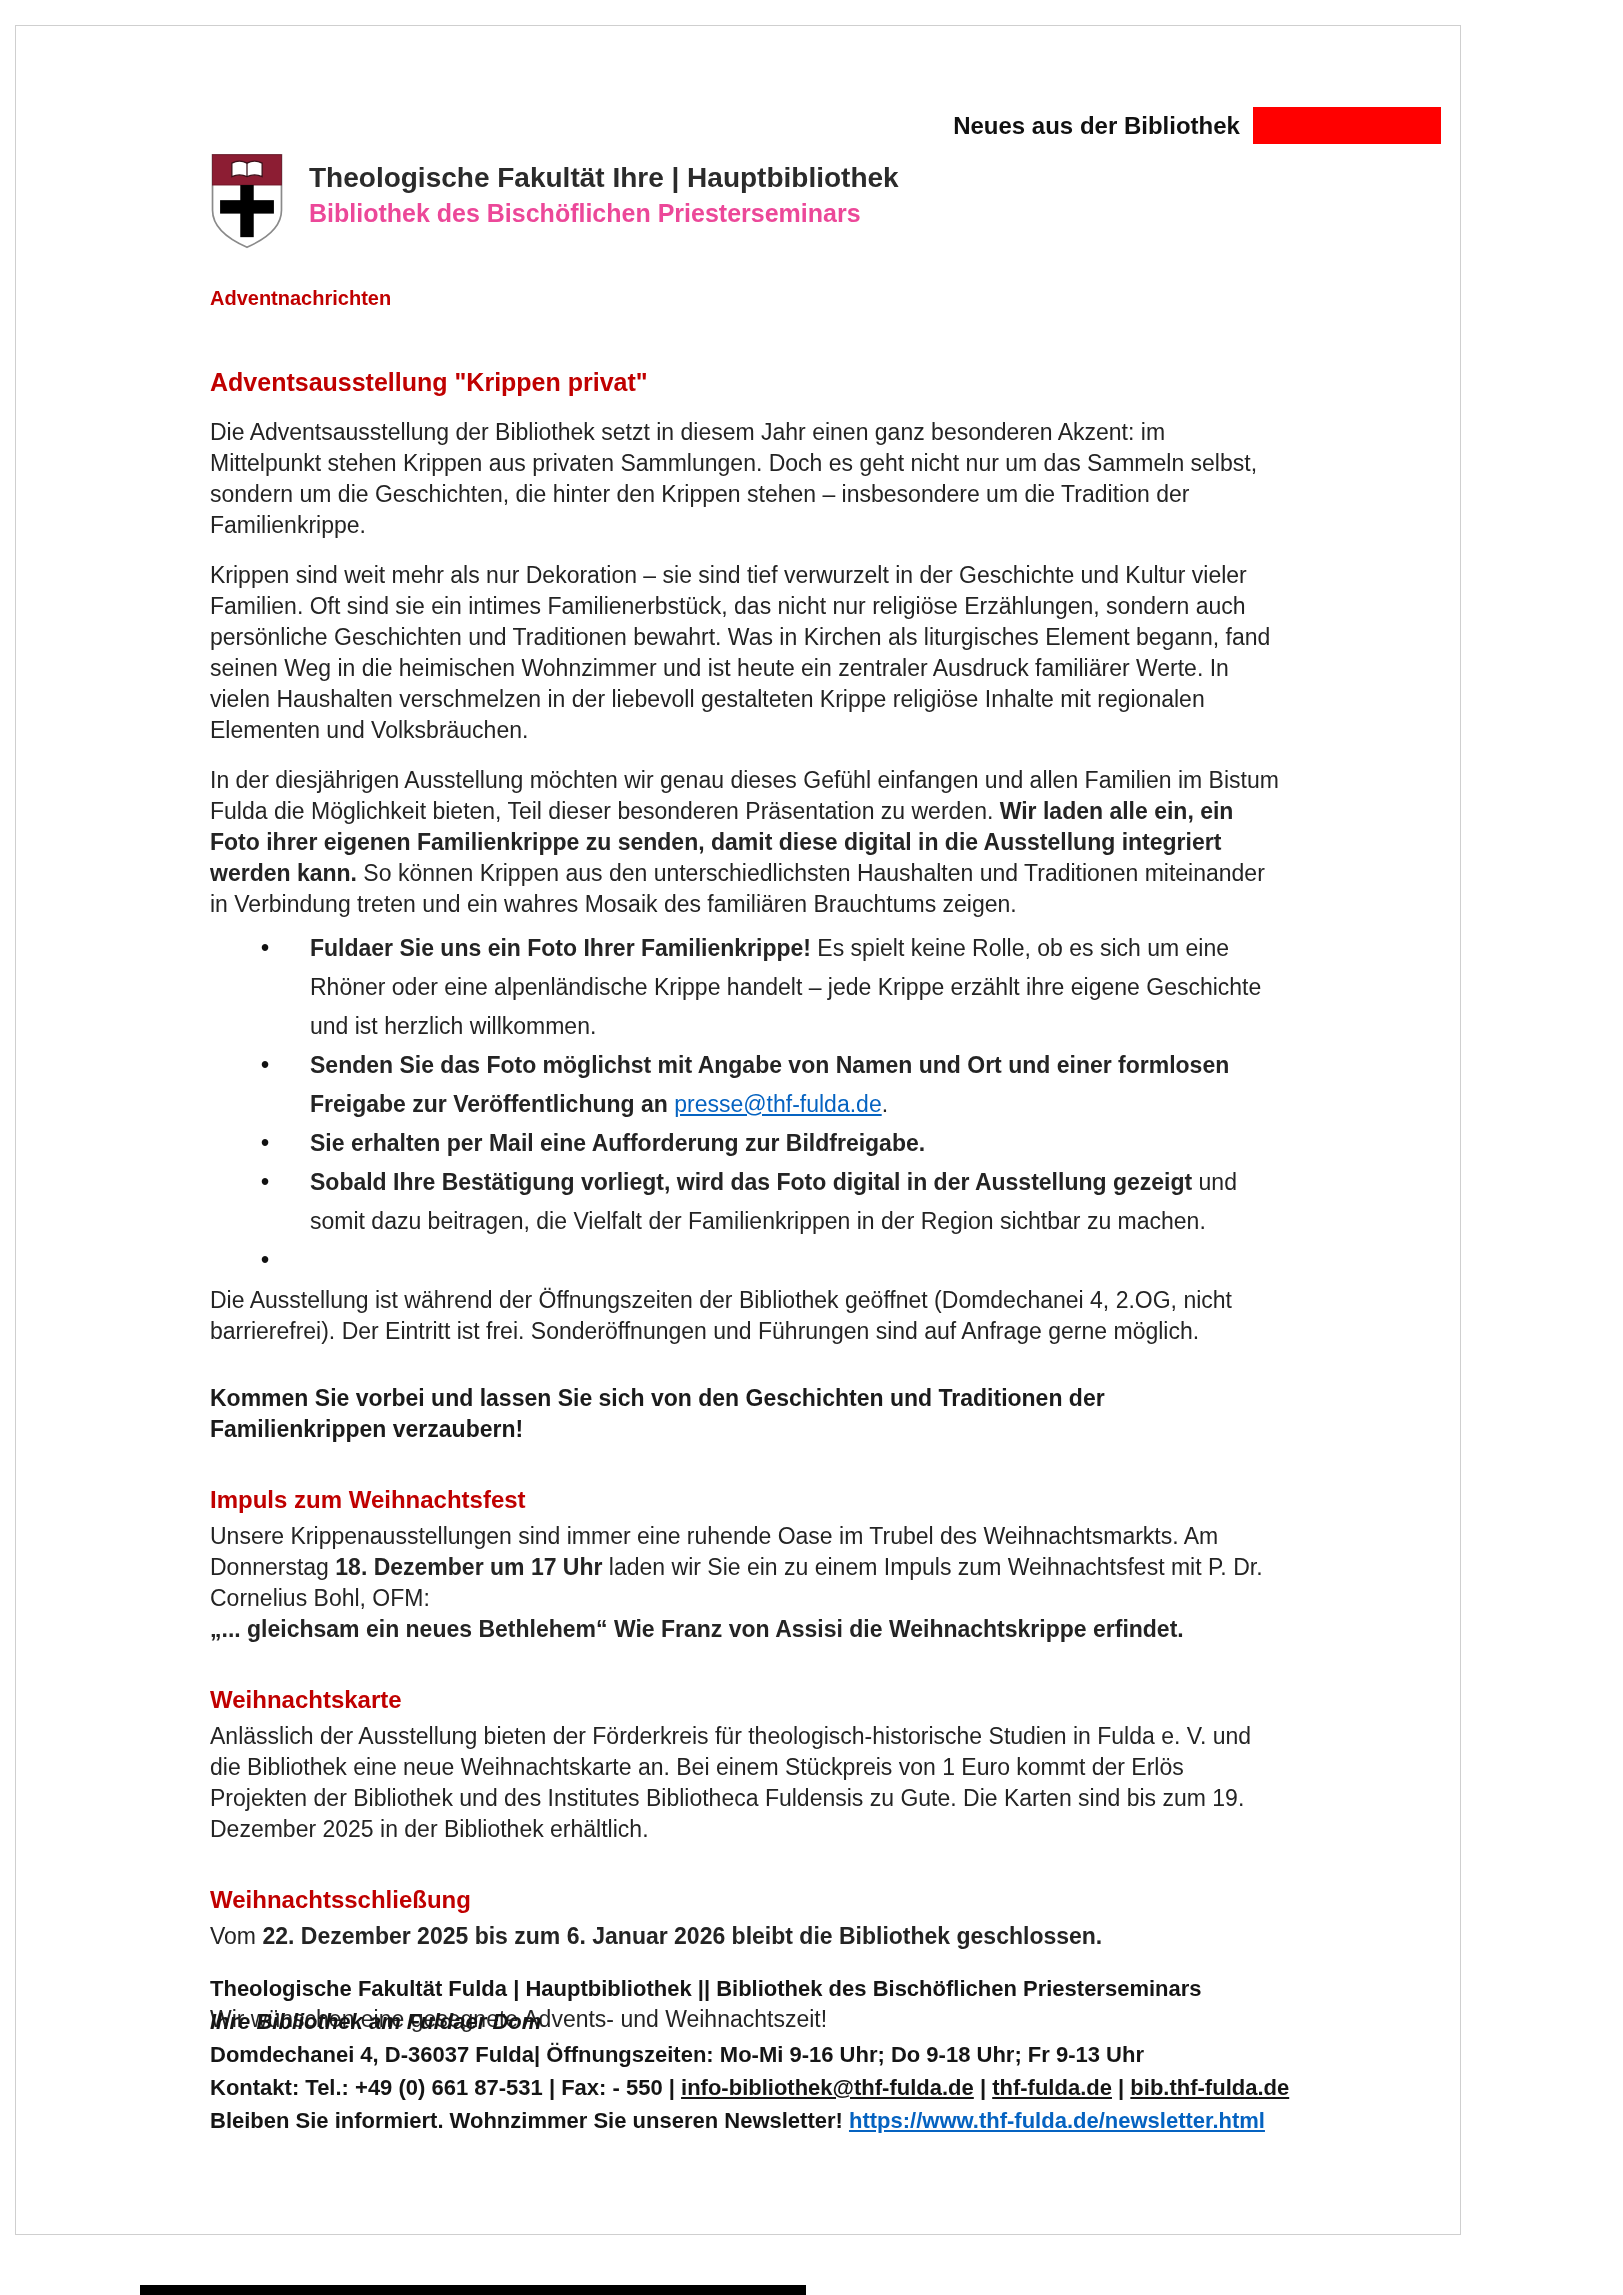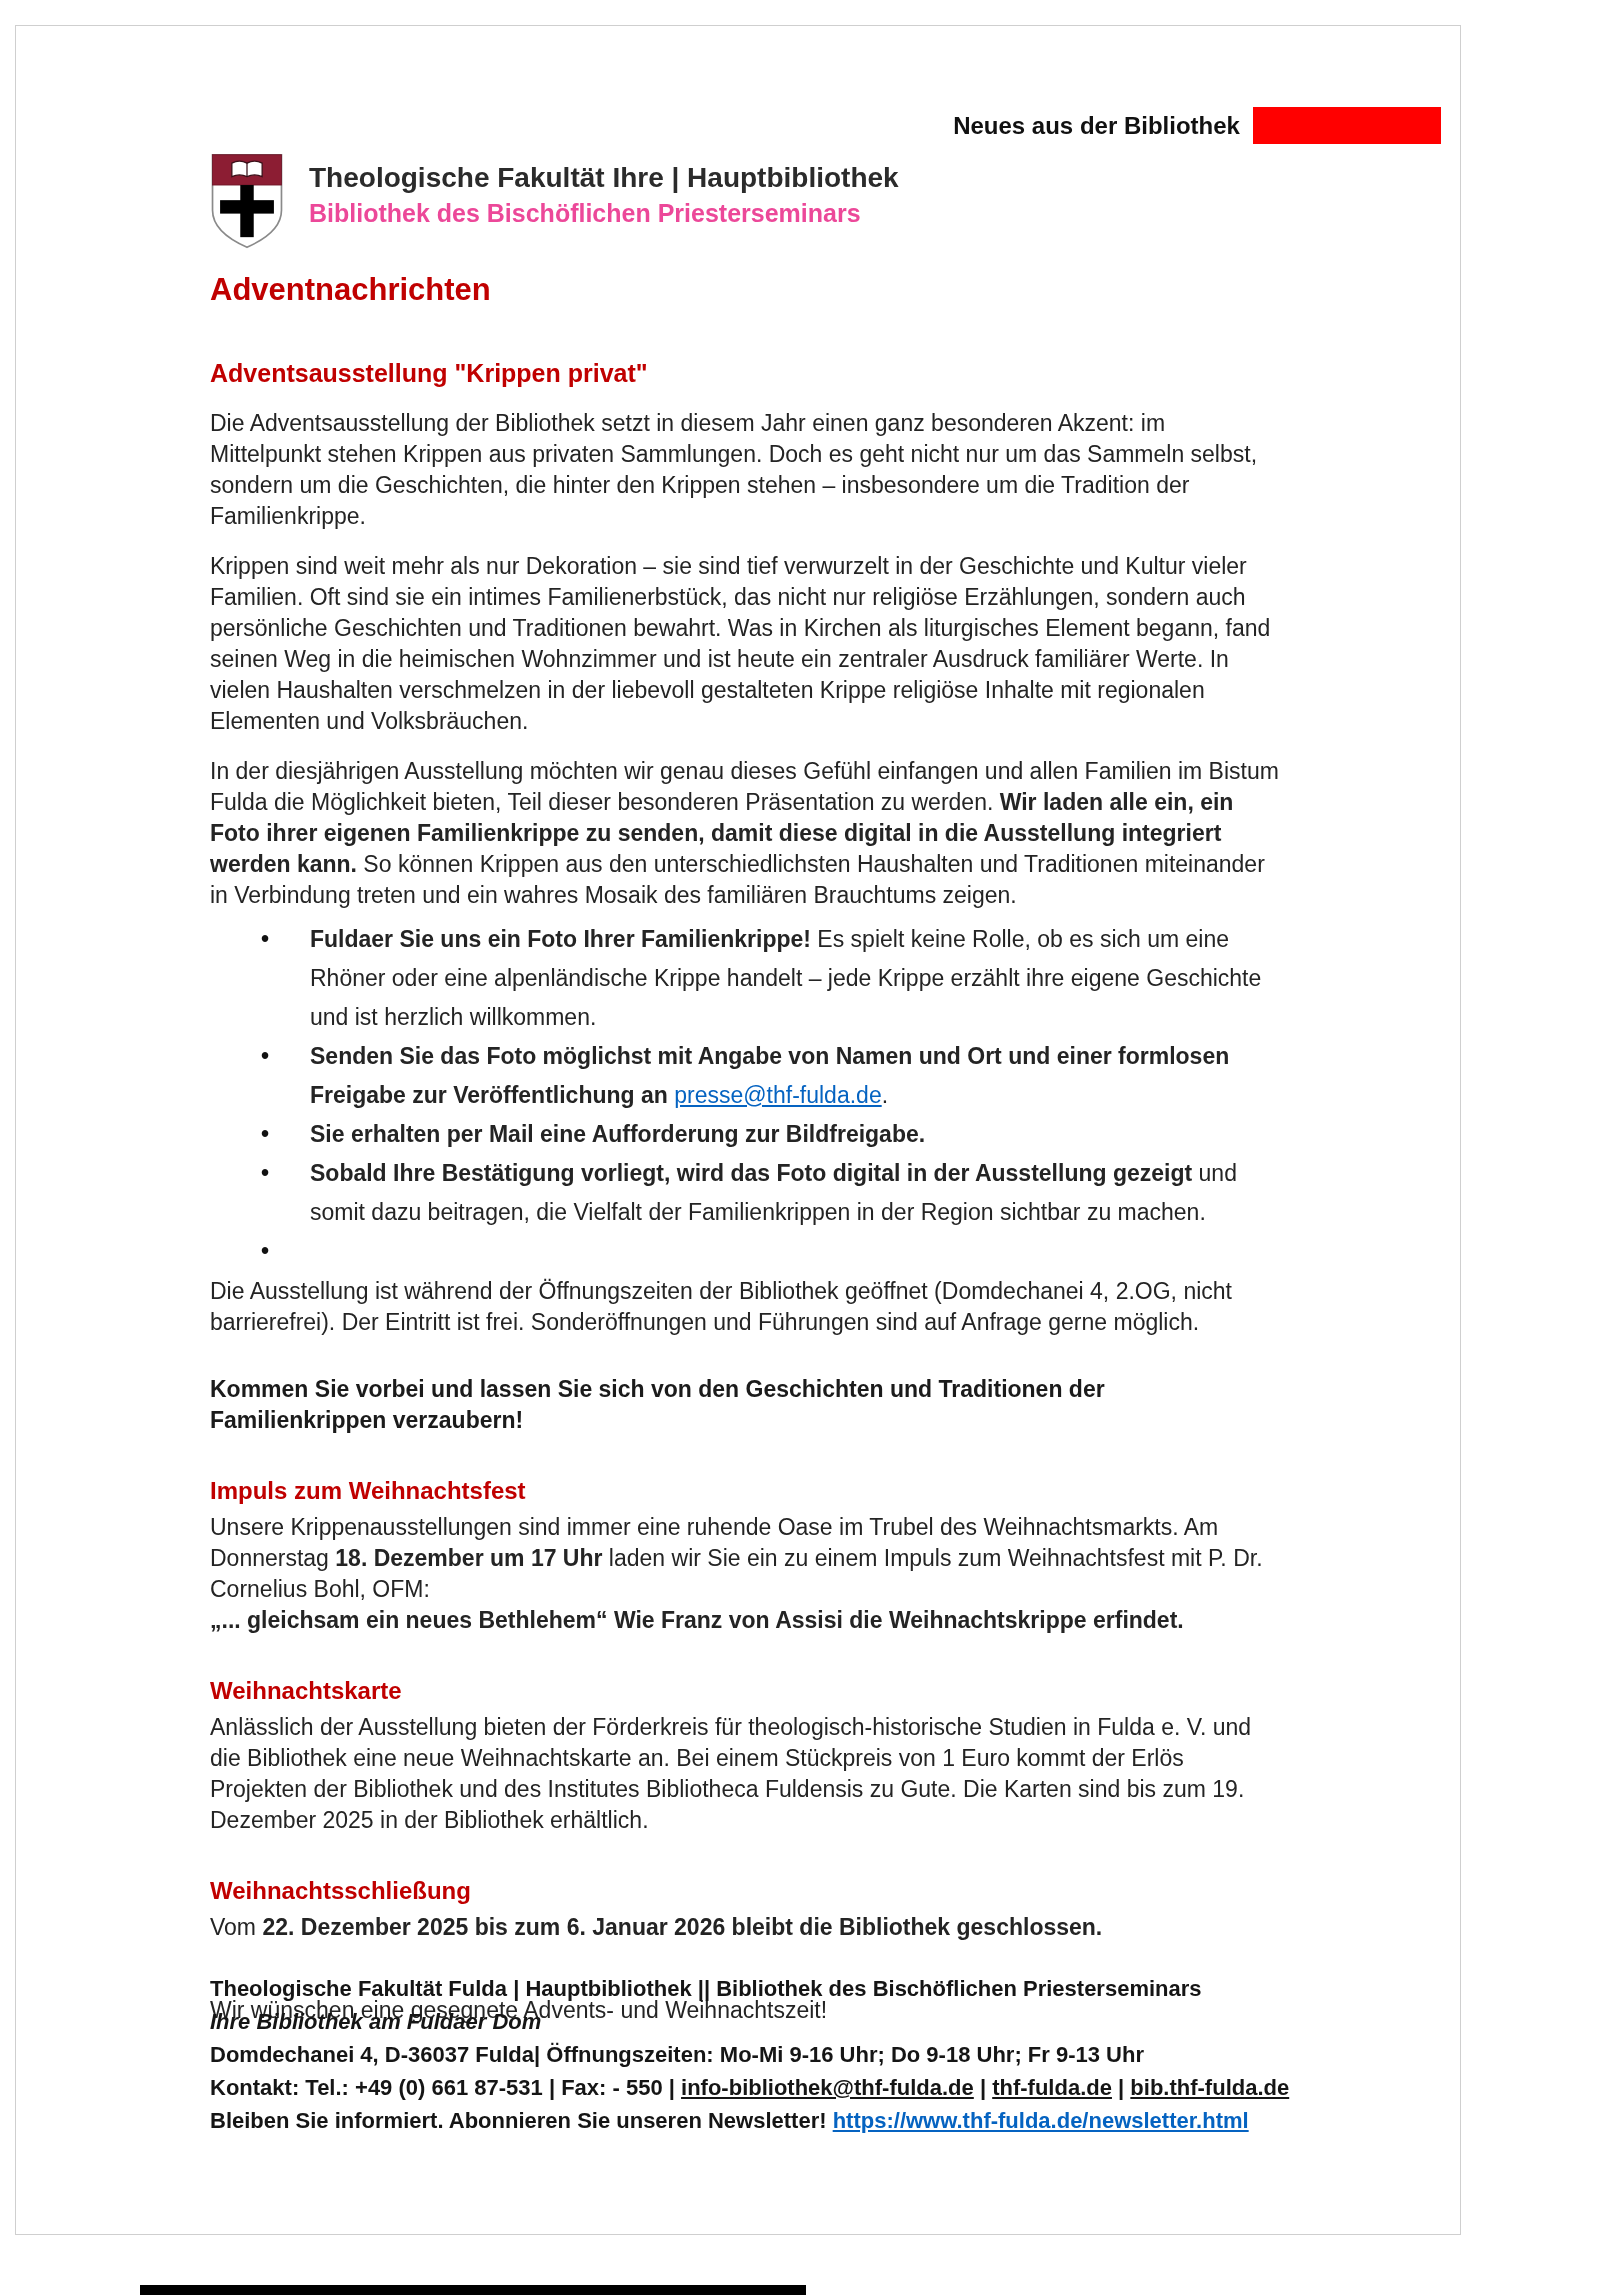--- a/index.html
+++ b/index.html
@@ -16,21 +16,21 @@
     position:absolute;top:81px;right:18.6px;display:flex;align-items:center;gap:13.5px;
   }
   .banner-label{font-size:24px;font-weight:700;color:#111;}
   .banner-box{width:188px;height:37px;background:#ff0000;}
   .content{padding:127px 179px 0 194px;box-sizing:border-box;}
   .header-block{display:flex;align-items:flex-start;gap:25px;}
   .logo{width:74px;height:96px;flex:0 0 auto;}
   .header-text{padding-top:6.8px;}
   .header-title{font-size:28px;font-weight:700;color:#2b2b2b;line-height:36px;}
   .header-subtitle{font-size:25px;font-weight:700;color:#ec4899;line-height:34px;}
-  .doc-title{margin-top:22px;font-size:31px;font-weight:700;color:#c00000;line-height:37px;}
+  .doc-title{margin-top:31px;font-size:20px;font-weight:700;color:#c00000;line-height:37px;}
   .h2{margin-top:49px;font-size:25px;font-weight:700;color:#c00000;line-height:32px;}
   .h3{margin-top:39px;font-size:24px;font-weight:700;color:#c00000;line-height:32px;}
   .p{margin-top:19px;font-size:23px;line-height:31px;color:#242424;max-width:1228px;}
   .p.tight{margin-top:5px;}
   .bold-line{font-weight:700;color:#1b1b1b;}
   .list{margin-top:64px;}
   .list-item{display:flex;font-size:23px;line-height:39px;color:#242424;}
   .bullet{flex:0 0 49px;margin-left:51px;font-weight:700;color:#111;}
   .li-text{flex:1 1 auto;max-width:1124px;}
   .after-list{margin-top:5px;}
@@ -121,19 +121,19 @@
 
     <div class="closing">Wir wünschen eine gesegnete Advents- und Weihnachtszeit!</div>
 
   </div>
 
   <div class="footer">
     <div>Theologische Fakultät Fulda | Hauptbibliothek || Bibliothek des Bischöflichen Priesterseminars</div>
     <div class="it">Ihre Bibliothek am Fuldaer Dom</div>
     <div>Domdechanei 4, D-36037 Fulda| Öffnungszeiten:  Mo-Mi 9-16 Uhr; Do 9-18 Uhr; Fr 9-13 Uhr</div>
     <div><span class="run-b">Kontakt: Tel.: +49 (0) 661 87-531 | Fax: - 550 | </span><span class="run-ul">info-bibliothek@thf-fulda.de</span><span class="run-b">  | </span><span class="run-ul">thf-fulda.de</span><span class="run-b"> | </span><span class="run-ul">bib.thf-fulda.de</span></div>
-    <div><span class="run-b">Bleiben Sie informiert. Abonnieren Sie unseren Newsletter! </span><span class="run-blb">https://www.thf-fulda.de/newsletter.html</span></div>
+    <div><span class="run-b">Bleiben Sie informiert. Wohnzimmer Sie unseren Newsletter! </span><span class="run-blb">https://www.thf-fulda.de/newsletter.html</span></div>
   </div>
 
 </div>
 
 <div class="next-page-strip"></div>
 
 
 </body></html>

